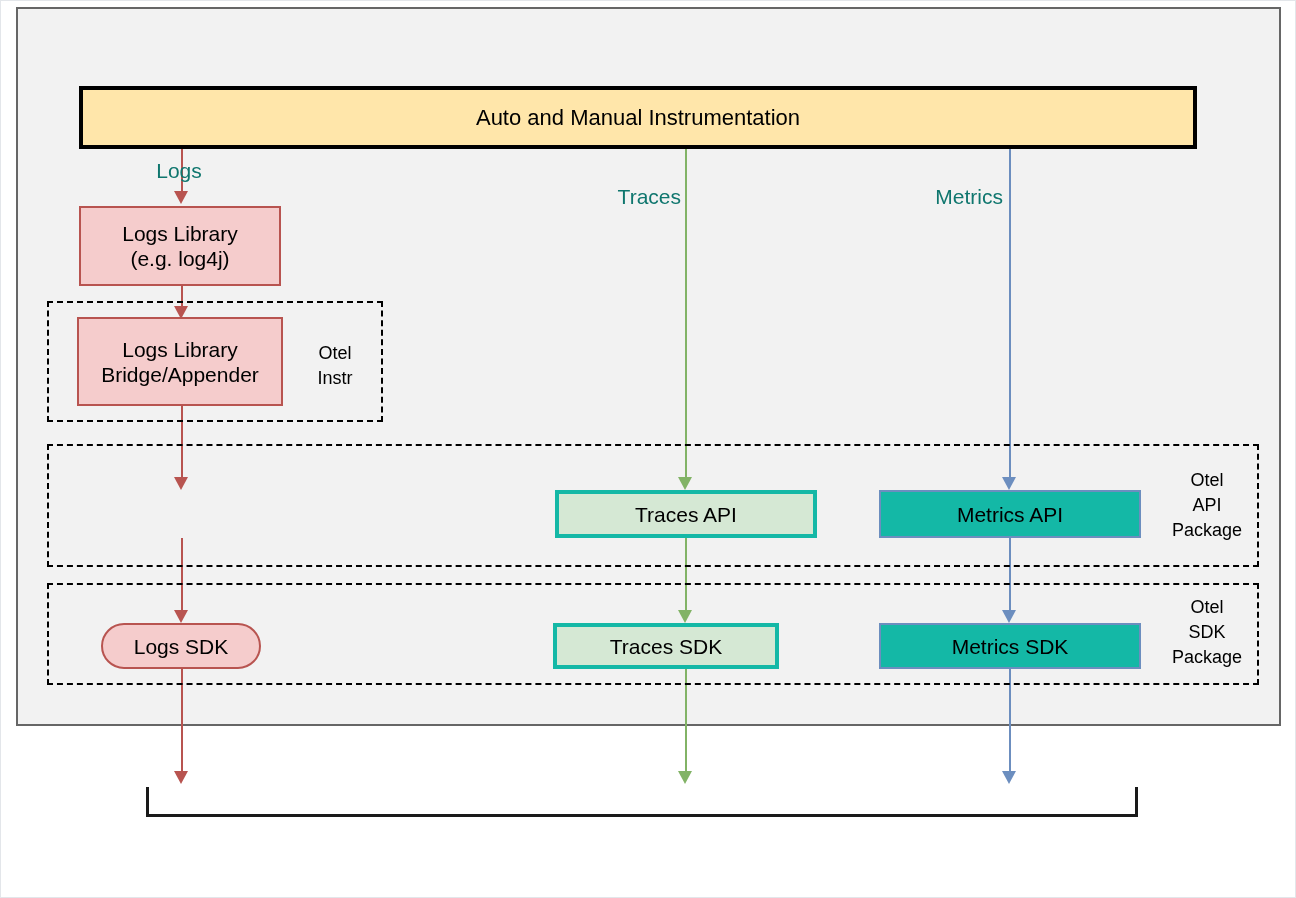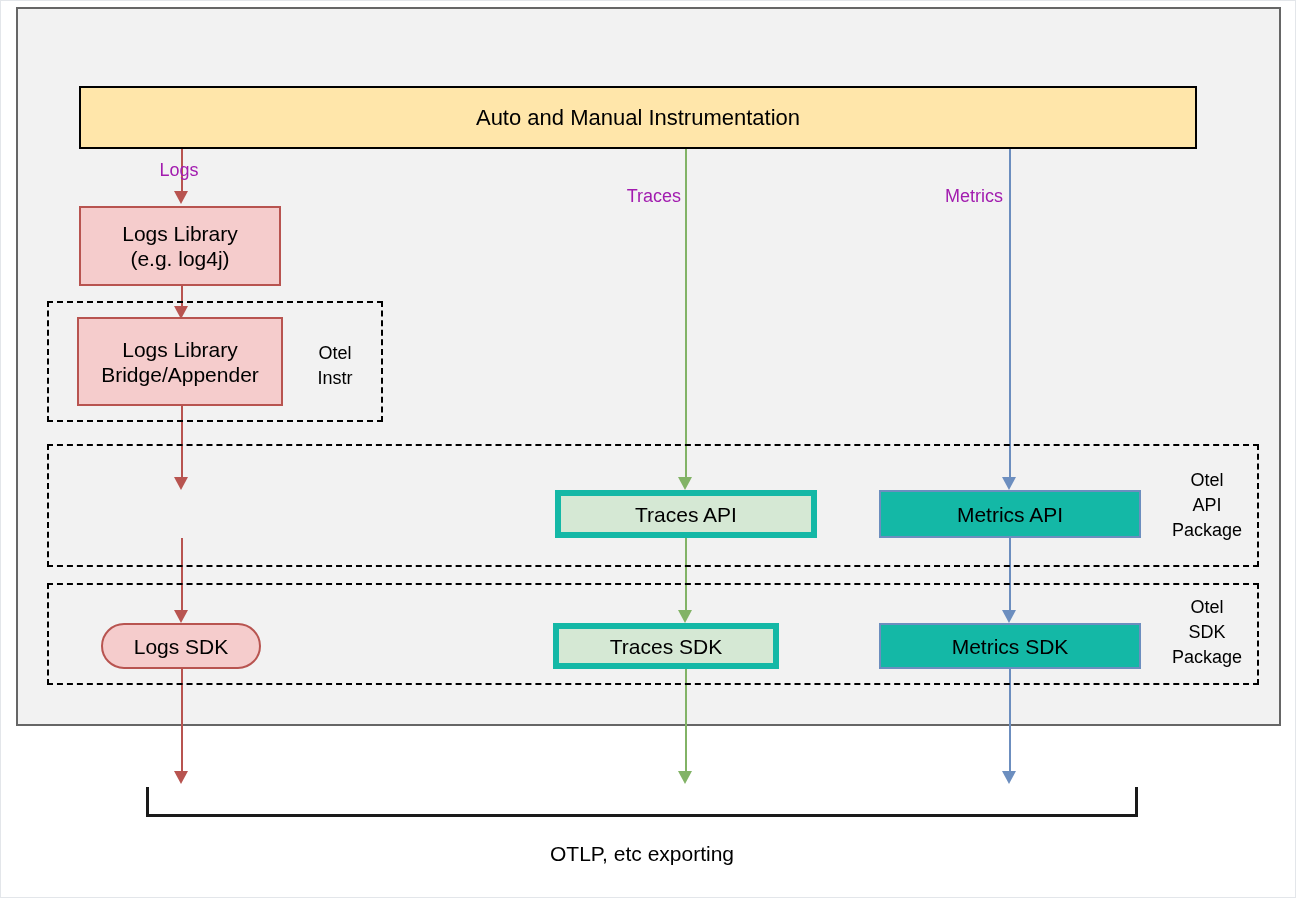--- a/index.html
+++ b/index.html
@@ -55,23 +55,23 @@
     display: flex;
     align-items: center;
     justify-content: center;
     text-align: center;
     font-size: 21px;
     line-height: 25px;
     color: #000;
     white-space: pre-line;
     z-index: 5;
   }
-  .nbox.yellow { background: #ffe6aa; border: 2px solid #000000; }
+  .nbox.yellow { background: #ffe6aa; border: 4px solid #000000; }
   .nbox.red    { background: #f5cccc; border: 2px solid #b85450; }
-  .nbox.green  { background: #d5e8d4; border: 6px solid #14b8a6; }
+  .nbox.green  { background: #d5e8d4; border: 4px solid #14b8a6; }
   .nbox.blue   { background: #14b8a6; border: 2px solid #6c8ebf; }
 
   
   .dgroup {
     position: absolute;
     box-sizing: border-box;
     border: 2px dashed #000000;
     background: transparent;
     z-index: 2;
   }
@@ -104,23 +104,23 @@
     border-left: 7px solid transparent;
     border-right: 7px solid transparent;
     z-index: 4;
   }
   .arrowhead.red   { border-top: 13px solid #b85450; }
   .arrowhead.green { border-top: 13px solid #82b366; }
   .arrowhead.blue  { border-top: 13px solid #6c8ebf; }
 
   .edge-label {
     position: absolute;
-    font-size: 18px;
+    font-size: 21px;
     line-height: 19px;
-    color: #a21caf;
+    color: #0f766e;
     text-align: center;
     z-index: 6;
   }
 
   
   .bracket {
     position: absolute;
     box-sizing: border-box;
     border-left: 3px solid #1a1a1a;
     border-right: 3px solid #1a1a1a;
@@ -211,15 +211,14 @@
   <div class="nbox blue" style="left:878px; top:622px; width:262px; height:46px;">Metrics SDK</div>
 
   <div class="edge-label" style="left:118px; top:160px; width:120px; text-align:center;">Logs</div>
 
   <div class="edge-label" style="left:594px; top:186px; width:86px; text-align:right;">Traces</div>
 
   <div class="edge-label" style="left:912px; top:186px; width:90px; text-align:right;">Metrics</div>
 
   <div class="bracket" style="left:145px; top:786px; width:992px; height:30px;"></div>
 
-  <div class="bottom-label" style="left:145px; top:840px; width:992px;">OTLP, etc exporting</div>
 
 </div>
 
 </body></html>

